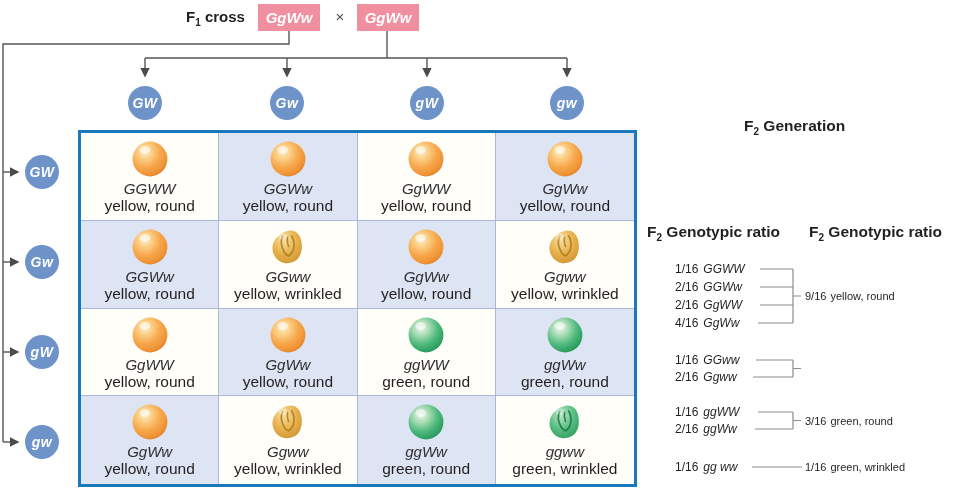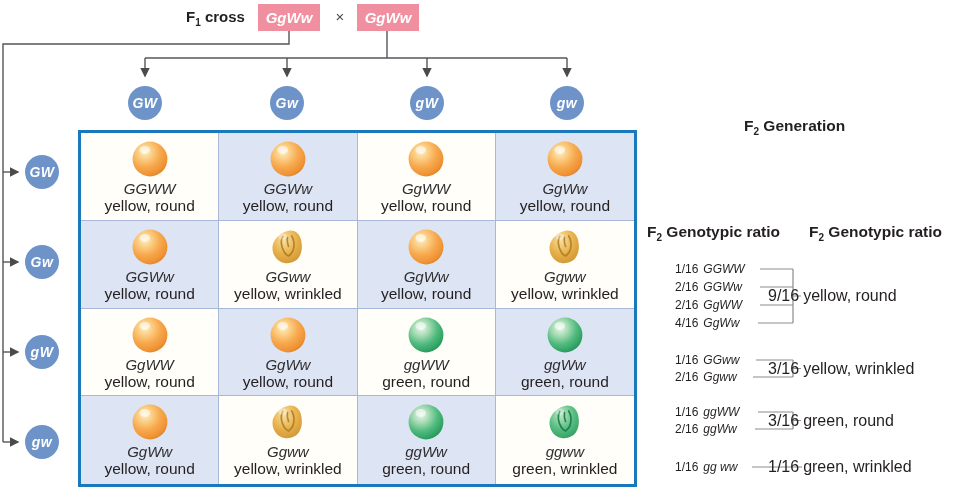--- a/index.html
+++ b/index.html
@@ -40,21 +40,21 @@
   .geno{font-style:italic;font-size:15px;color:#2e2d2f;margin-top:2px;line-height:17px;}
   .pheno{font-size:15.5px;color:#231f20;line-height:18px;}
 
   
   .head{font-weight:bold;font-size:15.5px;text-align:center;}
   .f2gen{left:744px;top:117px;}
   .genhead{left:647px;top:223px;}
   .phenhead{left:809px;top:223px;}
   .grow{position:absolute;left:675px;height:18px;line-height:18px;font-size:12px;white-space:nowrap;}
   .grow .it{font-style:italic;margin-left:5px;}
-  .prow{position:absolute;left:768px;height:18px;line-height:18px;font-size:16px;white-space:nowrap;}
+  .prow{position:absolute;left:805px;height:18px;line-height:18px;font-size:11px;white-space:nowrap;}
   .prow .lbl{margin-left:4px;}
 </style>
 </head>
 <body>
 
 <div class="stage">
 
   <svg class="overlay" viewBox="0 0 960 488">
     <defs>
       <marker id="arr" markerWidth="8" markerHeight="8" refX="6" refY="3.5" orient="auto">
@@ -267,17 +267,16 @@
 
   <div class="grow" style="top:351px"><span>1/16</span><span class="it">GGww</span></div>
   <div class="grow" style="top:368px"><span>2/16</span><span class="it">Ggww</span></div>
 
   <div class="grow" style="top:403px"><span>1/16</span><span class="it">ggWW</span></div>
   <div class="grow" style="top:420px"><span>2/16</span><span class="it">ggWw</span></div>
 
   <div class="grow" style="top:458px"><span>1/16</span><span class="it">gg ww</span></div>
 
   <div class="prow" style="top:287px"><span>9/16</span><span class="lbl">yellow, round</span></div>
-  <div class="prow" style="top:360px"><span>3/16</span><span class="lbl">yellow, wrinkled</span></div>
   <div class="prow" style="top:412px"><span>3/16</span><span class="lbl">green, round</span></div>
   <div class="prow" style="top:458px"><span>1/16</span><span class="lbl">green, wrinkled</span></div>
 
 </div>
 
 </body></html>

